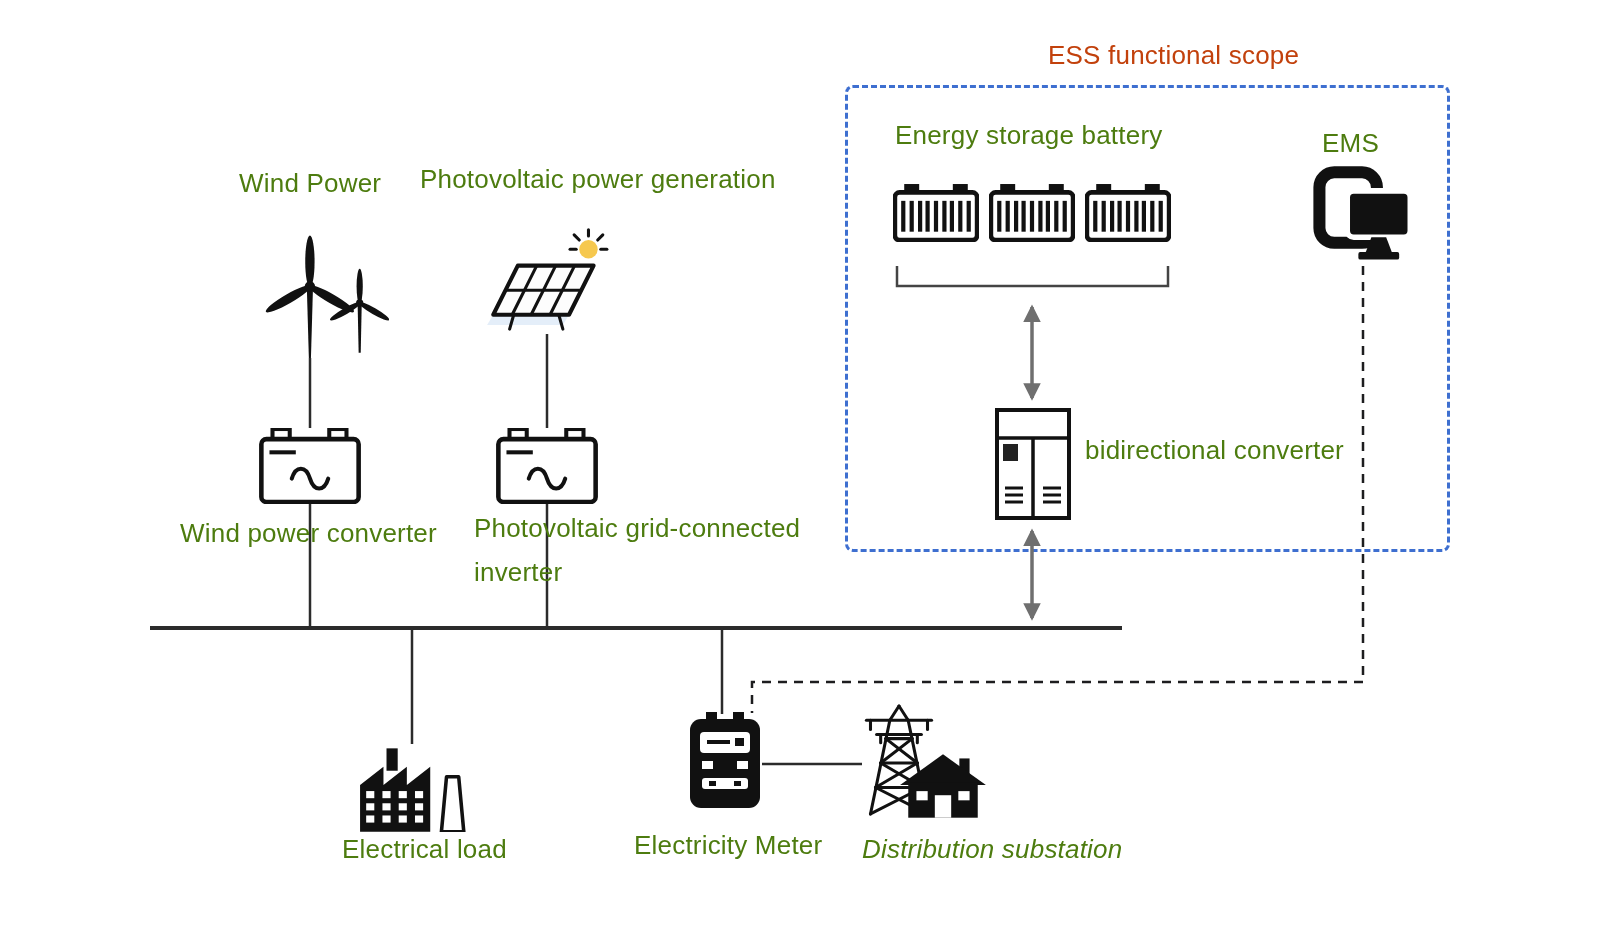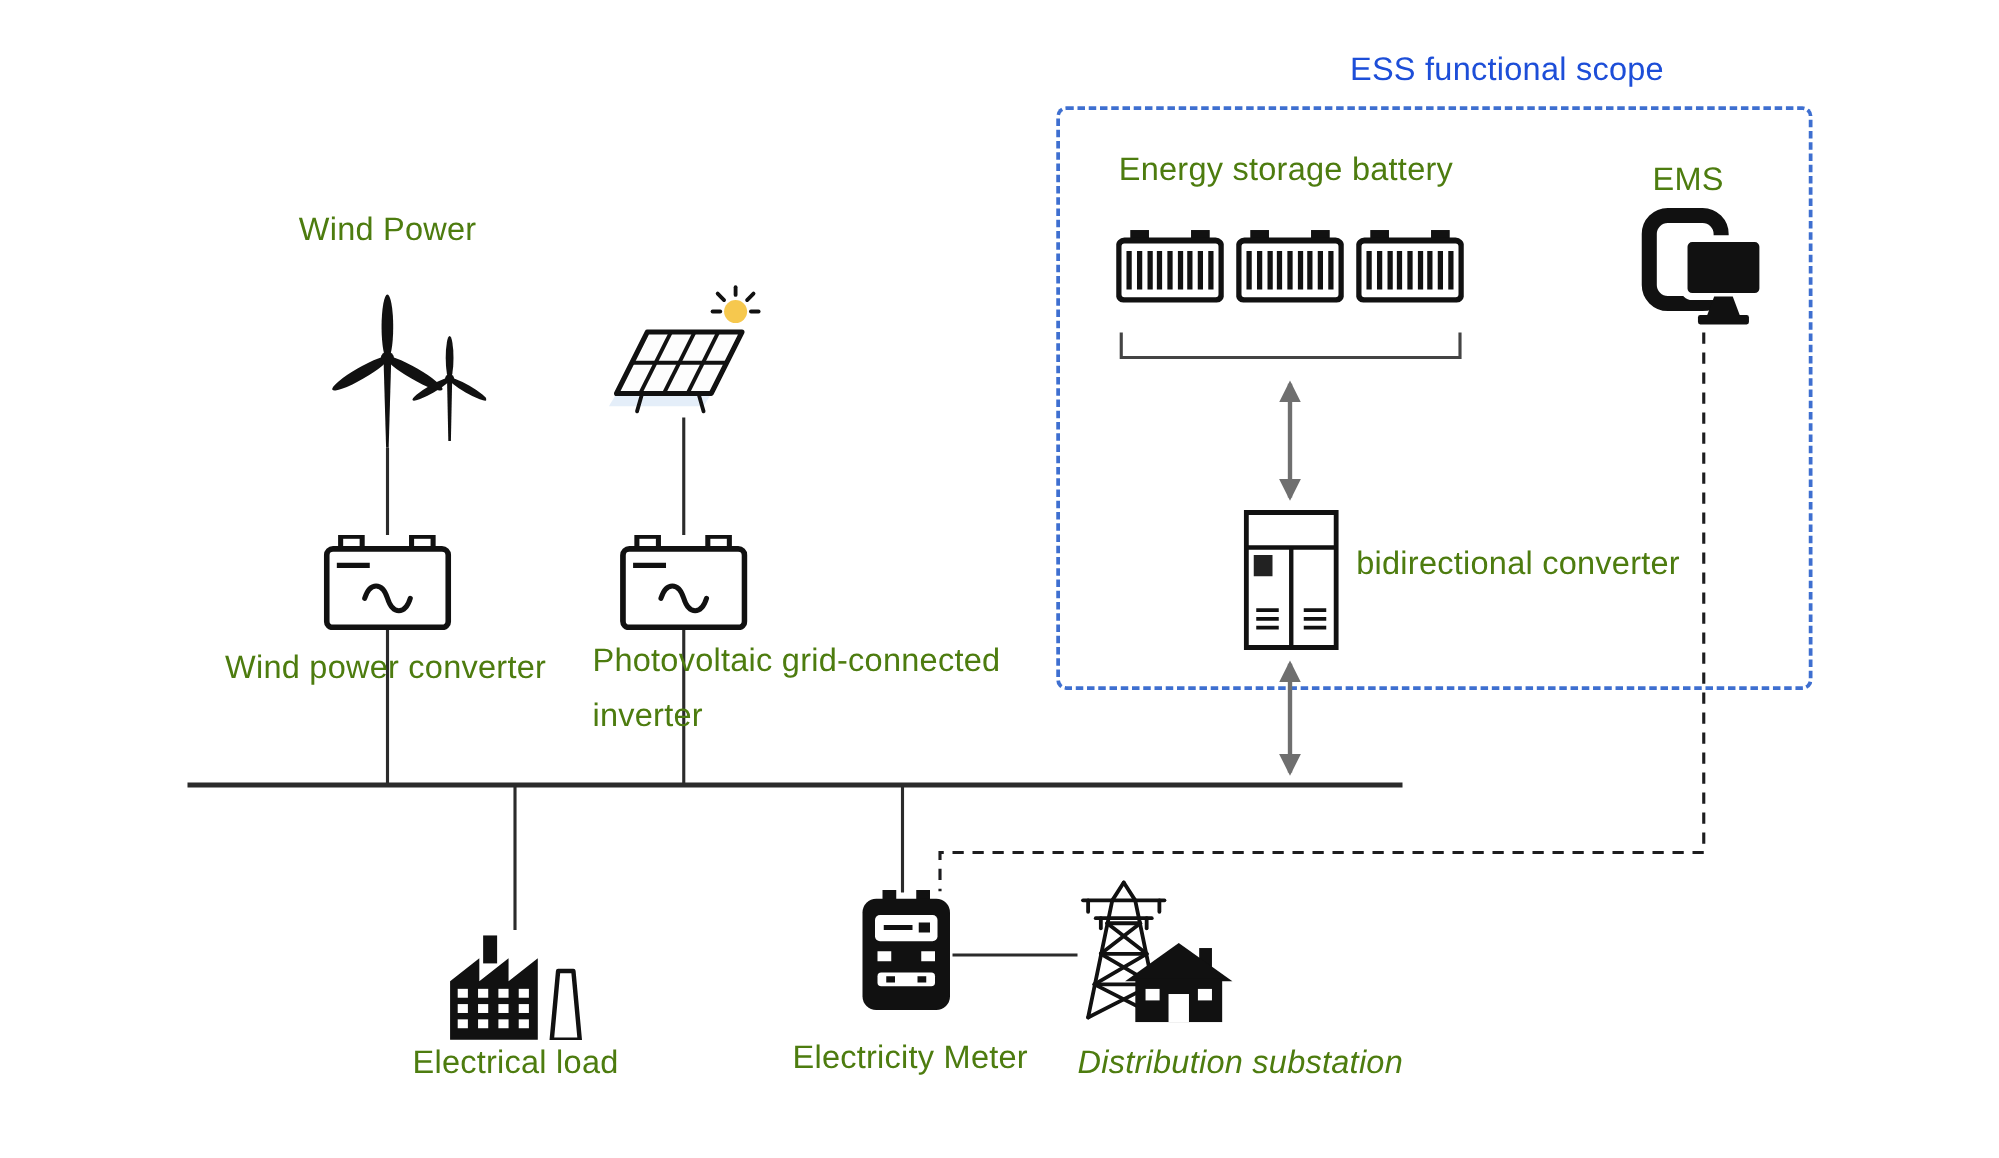--- a/index.html
+++ b/index.html
@@ -1,21 +1,21 @@
 <!DOCTYPE html>
 <html><head>
 <meta charset="utf-8">
 <style>
   * { margin:0; padding:0; box-sizing:border-box; }
   html,body { background:#ffffff; }
   body { font-family:"Liberation Sans", sans-serif; }
   .canvas { position:relative; width:1599px; height:926px; background:#ffffff; overflow:hidden; }
   .label { position:absolute; font-size:26px; font-weight:500; color:#4d7c0f; white-space:nowrap; letter-spacing:.2px; }
   .label .line { display:block; line-height:44px; }
-  .title-blue { color:#1d4ed8;margin-left:32px; }
+  .title-blue { color:#c2410c; }
   .ess-box { position:absolute; left:845px; top:85px; width:605px; height:467px;
              border:3px dashed #3e6fd0; border-radius:8px; }
   svg.connectors { position:absolute; left:0; top:0; width:1599px; height:926px; }
   .icon { position:absolute; }
   .icon svg { display:block; width:100%; height:100%; }
 </style>
 </head>
 <body>
 
 <div class="canvas">
@@ -50,26 +50,27 @@
     <polyline points="1363,266 1363,682 752,682 752,713" fill="none" stroke="#1d1d1f" stroke-width="2.5" stroke-dasharray="9 7"></polyline>
   </svg>
 
   <div class="label title-blue" style="left:1048px; top:40px;">ESS functional scope</div>
   <div class="label" style="left:895px; top:120px;">Energy storage battery</div>
   <div class="label" style="left:1322px; top:128px;">EMS</div>
   <div class="label" style="left:1085px; top:428px;">
     <span class="line">bidirectional converter</span>
   </div>
   <div class="label" style="left:239px; top:168px;">Wind Power</div>
+  <div class="label" style="left:420px; top:164px;">Photovoltaic power generation</div>
   <div class="label" style="left:180px; top:518px;">Wind power converter</div>
   <div class="label" style="left:474px; top:506px;">
     <span class="line">Photovoltaic grid-connected</span>
     <span class="line">inverter</span>
   </div>
-  <div class="label" style="left:330px; top:834px;text-align:center;">Electrical load</div>
+  <div class="label" style="left:342px; top:834px;text-align:center;">Electrical load</div>
   <div class="label" style="left:634px; top:830px;">Electricity Meter</div>
   <div class="label" style="left:862px; top:834px;font-style:italic;">Distribution substation</div>
 
   <div class="icon" style="left:264px; top:220px; width:125px; height:140px;">
     <svg viewBox="0 0 120 135">
 
       <polygon points="90,80 94,80 93,128 91,128" fill="#111"></polygon>
       <ellipse cx="92" cy="64" rx="3" ry="17" fill="#111"></ellipse>
       <ellipse cx="92" cy="64" rx="3" ry="17" fill="#111" transform="rotate(120 92 80)"></ellipse>
       <ellipse cx="92" cy="64" rx="3" ry="17" fill="#111" transform="rotate(240 92 80)"></ellipse>

